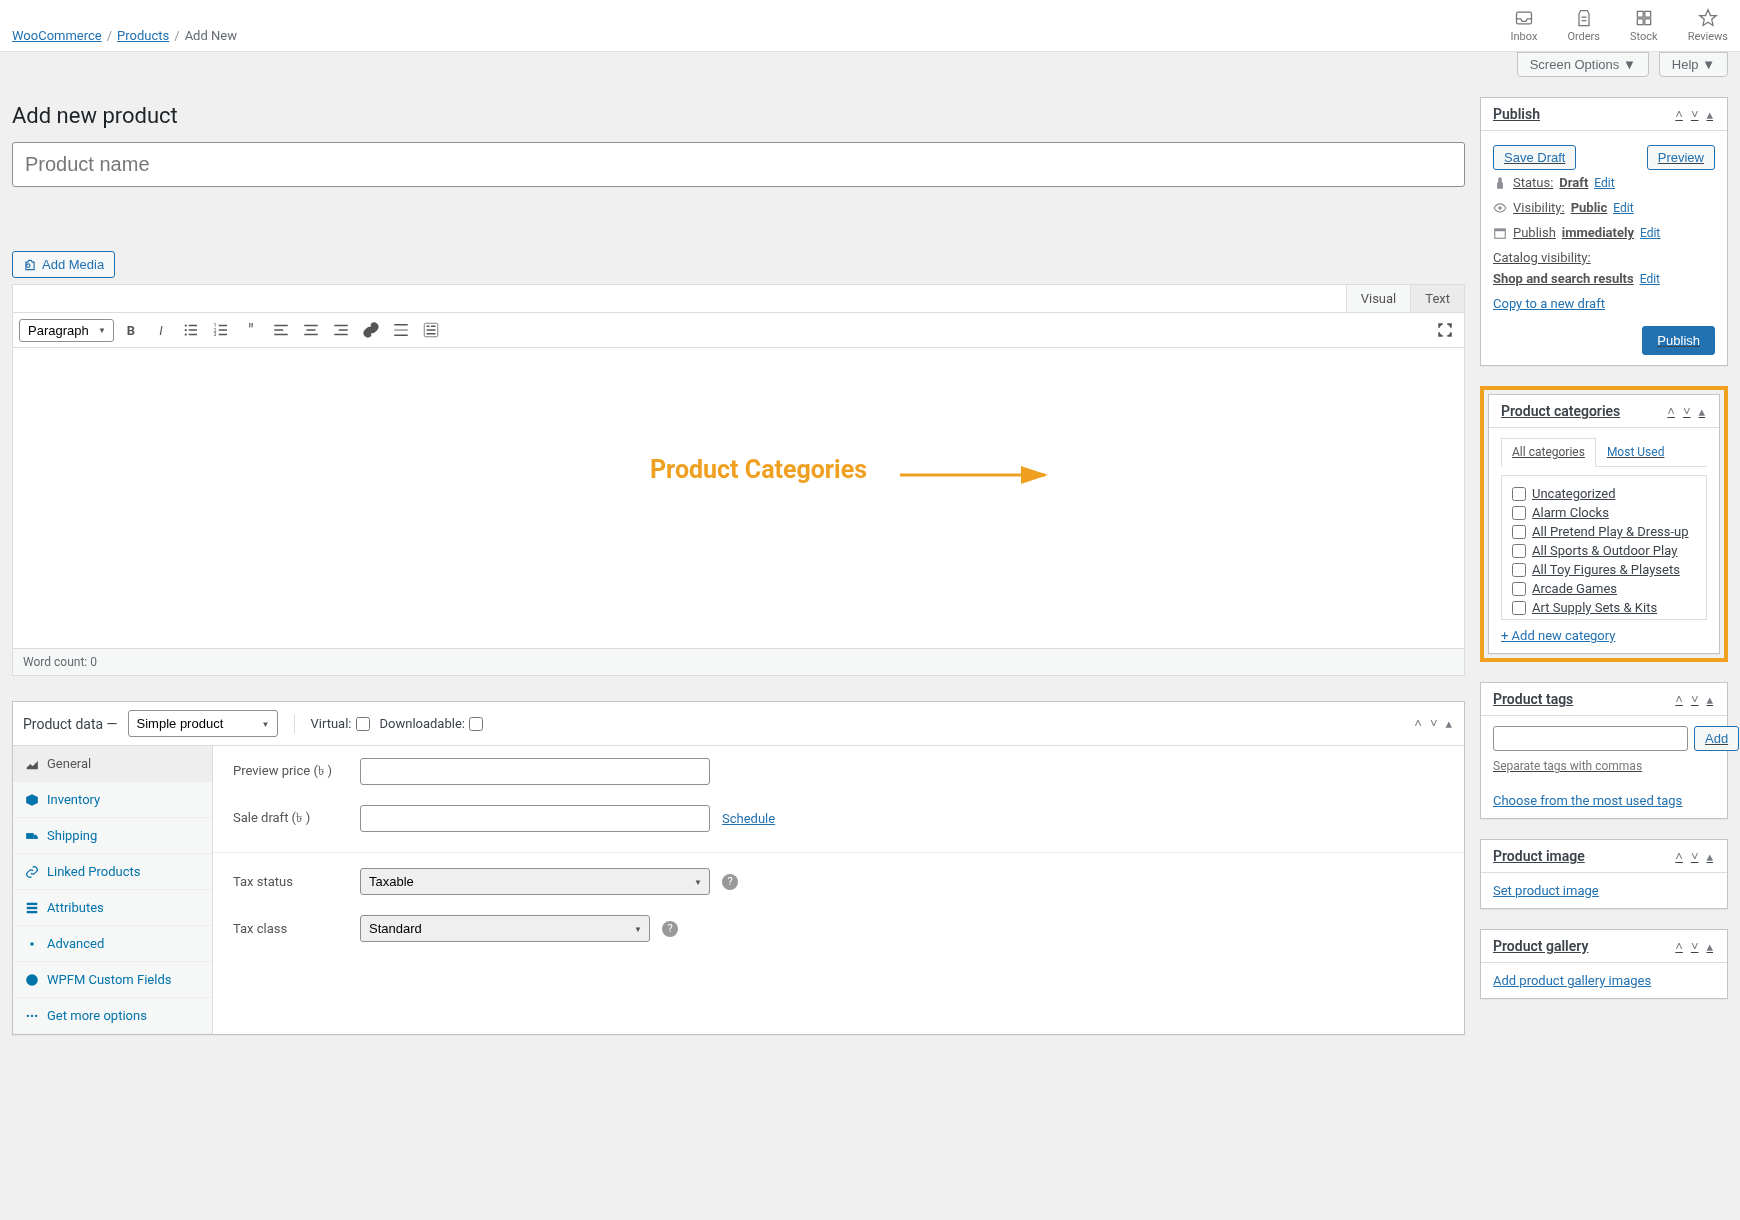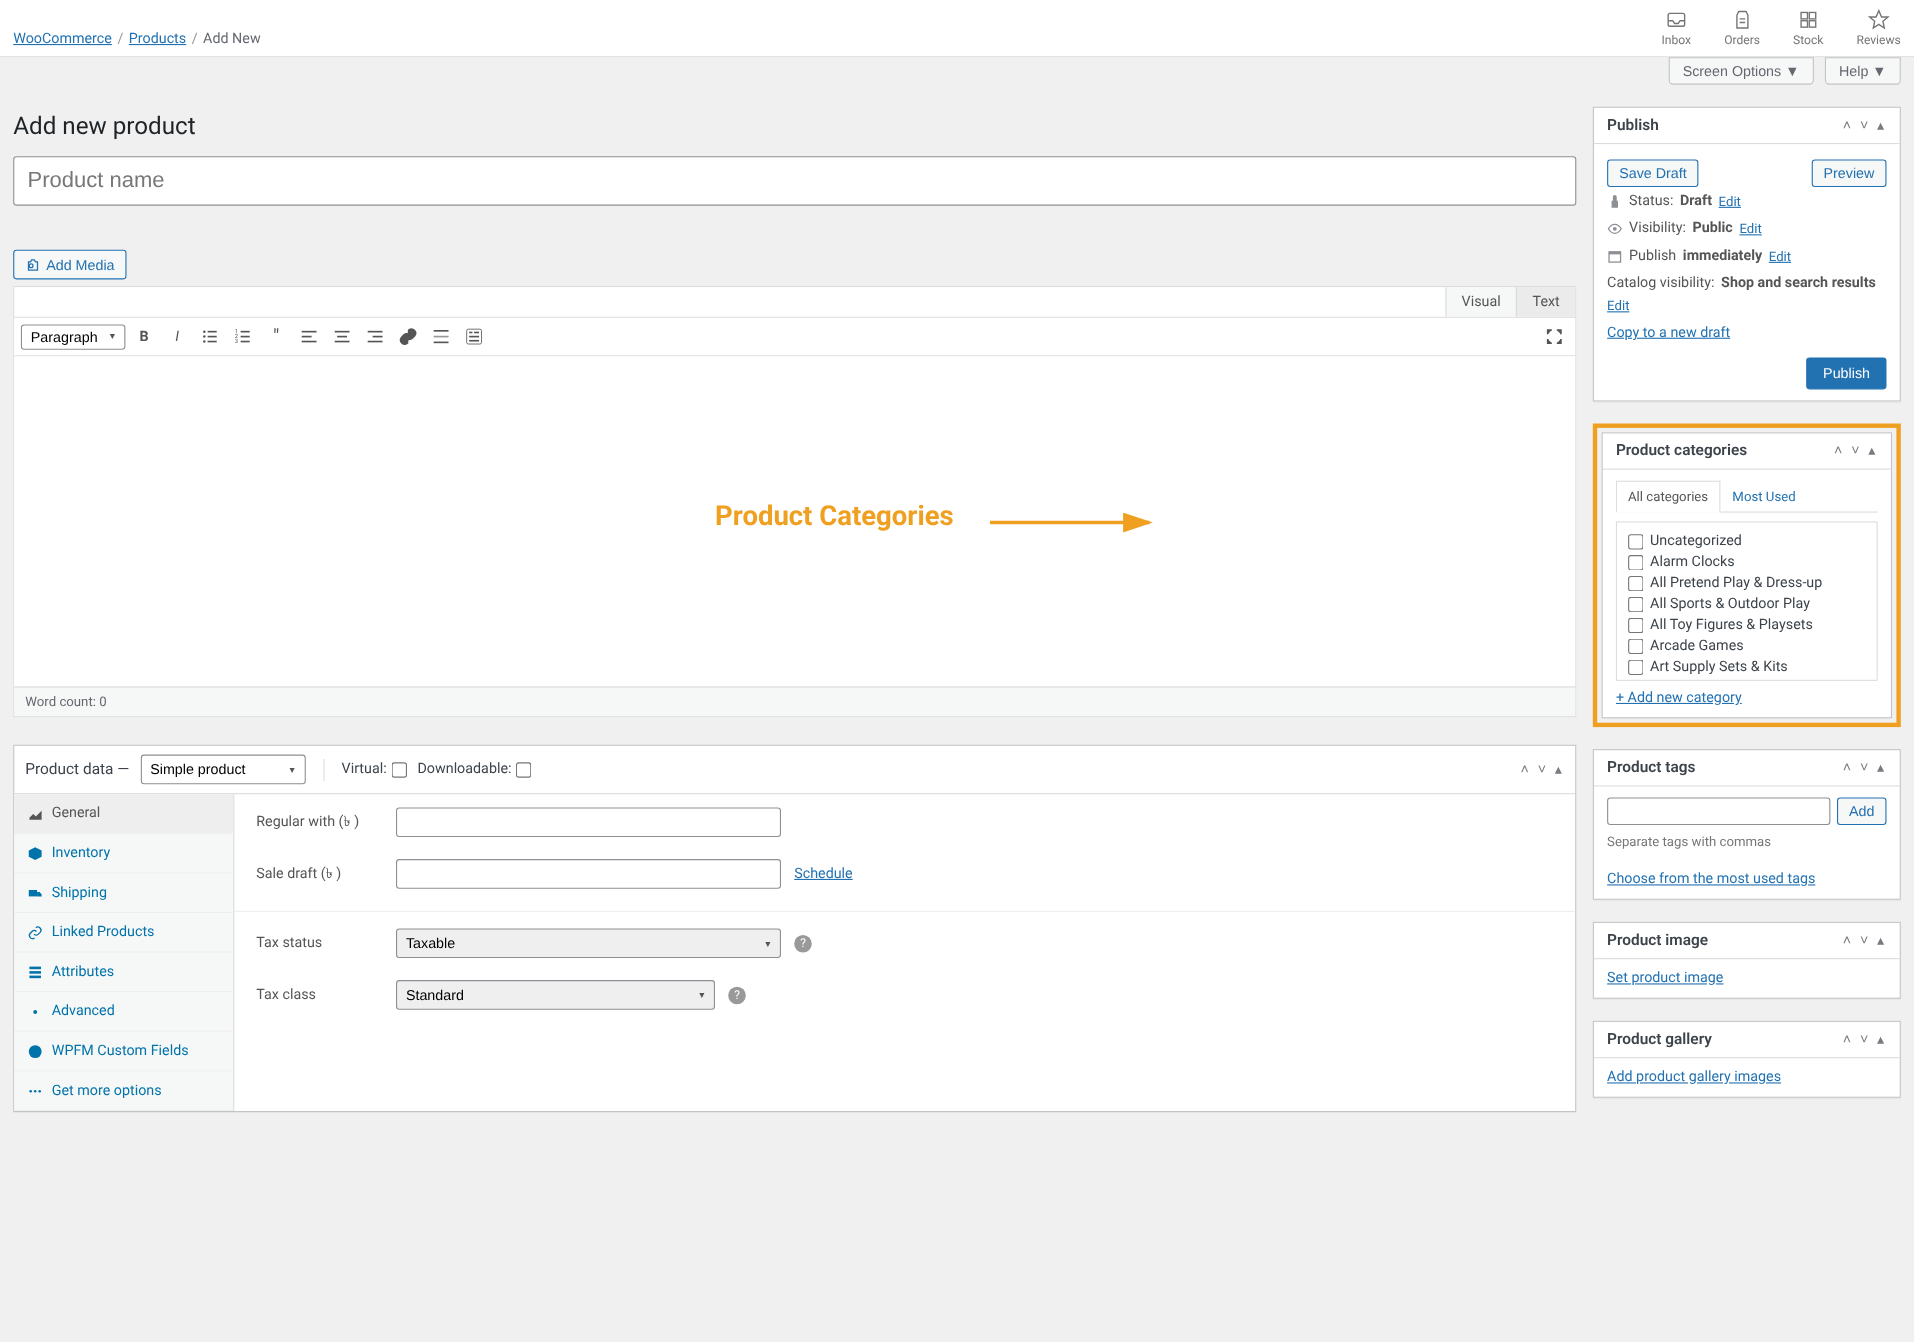--- a/index.html
+++ b/index.html
@@ -9,31 +9,31 @@
 .topbar { display: flex; justify-content: space-between; align-items: flex-end; padding: 8px 12px; background: #fff; border-bottom: 1px solid #e0e0e0; }
 .breadcrumb { font-size: 13px; color: #646970; }
 .breadcrumb a { color: #2271b1; }
 .breadcrumb .sep { margin: 0 5px; color: #999; }
 .quick-icons { display: flex; gap: 30px; }
 .q-icon { text-align: center; font-size: 11px; color: #757575; cursor: pointer; }
 .q-icon svg { display: block; margin: 0 auto 2px; width: 20px; height: 20px; stroke: #757575; fill: none; stroke-width: 1.5; }
 
 .page-wrap { padding: 12px; display: flex; gap: 15px; align-items: flex-start; }
 .main-col { flex: 1; min-width: 0; }
-.side-col { width: 280px; flex-shrink: 0; }
+.side-col { width: 248px; flex-shrink: 0; text-decoration: underline; }
 
 .screen-meta { display: flex; justify-content: flex-end; gap: 10px; margin-bottom: 8px; }
 .screen-btn { background: #f6f7f7; border: 1px solid #c3c4c7; padding: 4px 12px; font-size: 13px; cursor: pointer; border-radius: 0 0 4px 4px; color: #646970; }
 
 h1.page-title { font-size: 22px; font-weight: 400; color: #1d2327; margin: 6px 0 14px 0; }
 
 .title-input { width: 100%; padding: 10px 12px; font-size: 20px; border: 1px solid #8c8f94; border-radius: 3px; background: #fff; color: #777; }
 .title-input::placeholder { color: #777; }
 
-.editor-block { margin-top: 40px; }
+.editor-block { margin-top: 64px; }
 .add-media-btn { display: inline-flex; align-items: center; gap: 5px; padding: 5px 10px; border: 1px solid #2271b1; background: #f6f7f7; color: #2271b1; border-radius: 3px; cursor: pointer; font-size: 13px; }
 
 .editor-box { margin-top: 6px; border: 1px solid #dcdcde; background: #fff; }
 .editor-tabs { display: flex; justify-content: flex-end; border-bottom: 1px solid #dcdcde; }
 .editor-tab { padding: 6px 14px; font-size: 13px; cursor: pointer; border-left: 1px solid #dcdcde; background: #f6f7f7; color: #555; }
 .editor-tab.active { background: #ebebeb; }
 .editor-toolbar { display: flex; align-items: center; padding: 4px 6px; border-bottom: 1px solid #dcdcde; gap: 4px; background: #fff; }
 .tb-select { padding: 3px 24px 3px 8px; border: 1px solid #8c8f94; border-radius: 3px; font-size: 13px; background: #fff; appearance: none; position: relative; }
 .tb-select-wrap { position: relative; display: inline-block; }
 .tb-select-wrap::after { content: "▼"; position: absolute; right: 8px; top: 50%; transform: translateY(-50%); font-size: 8px; pointer-events: none; color: #555; }
@@ -306,21 +306,21 @@
               <svg viewBox="0 0 24 24" fill="#0073aa">
                 <circle cx="5" cy="12" r="2"></circle>
                 <circle cx="12" cy="12" r="2"></circle>
                 <circle cx="19" cy="12" r="2"></circle>
               </svg>
               <span>Get more options</span>
             </div>
         </div>
         <div class="pdata-panel">
           <div class="pdata-row">
-              <label>Regular with (৳ )</label>
+              <label>Preview price (৳ )</label>
               <input type="text" style="">
             </div>
           <div class="pdata-row">
               <label>Sale draft (৳ )</label>
               <input type="text" style="">
               <a>Schedule</a>
             </div>
           <hr>
           <div class="pdata-row">
               <label>Tax status</label>

